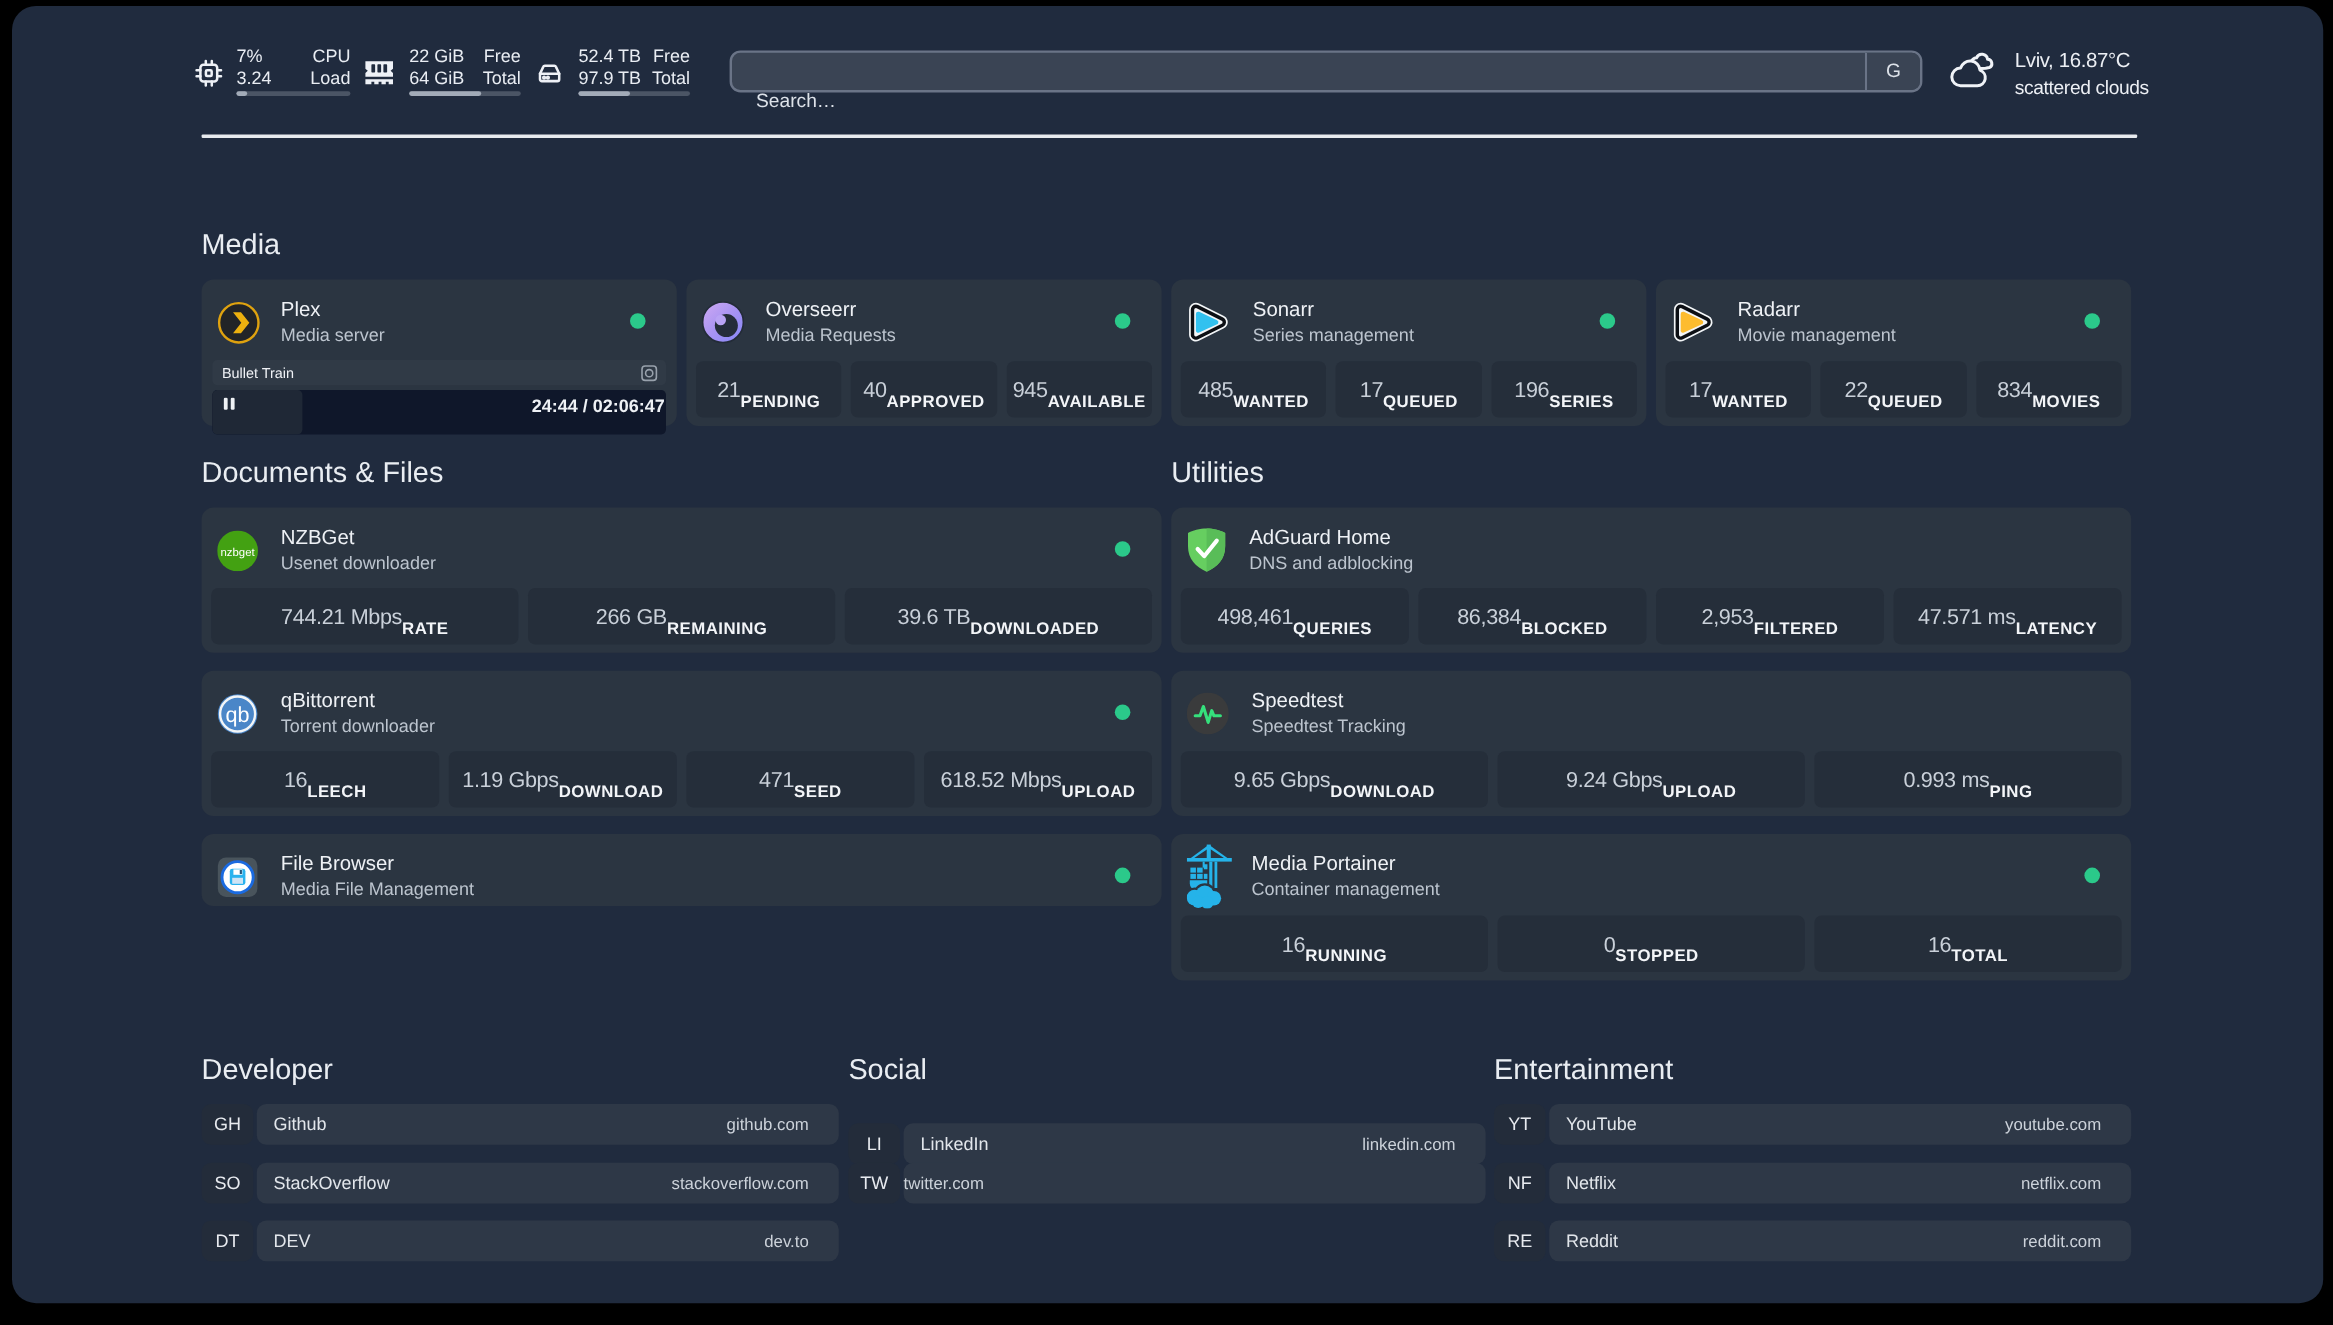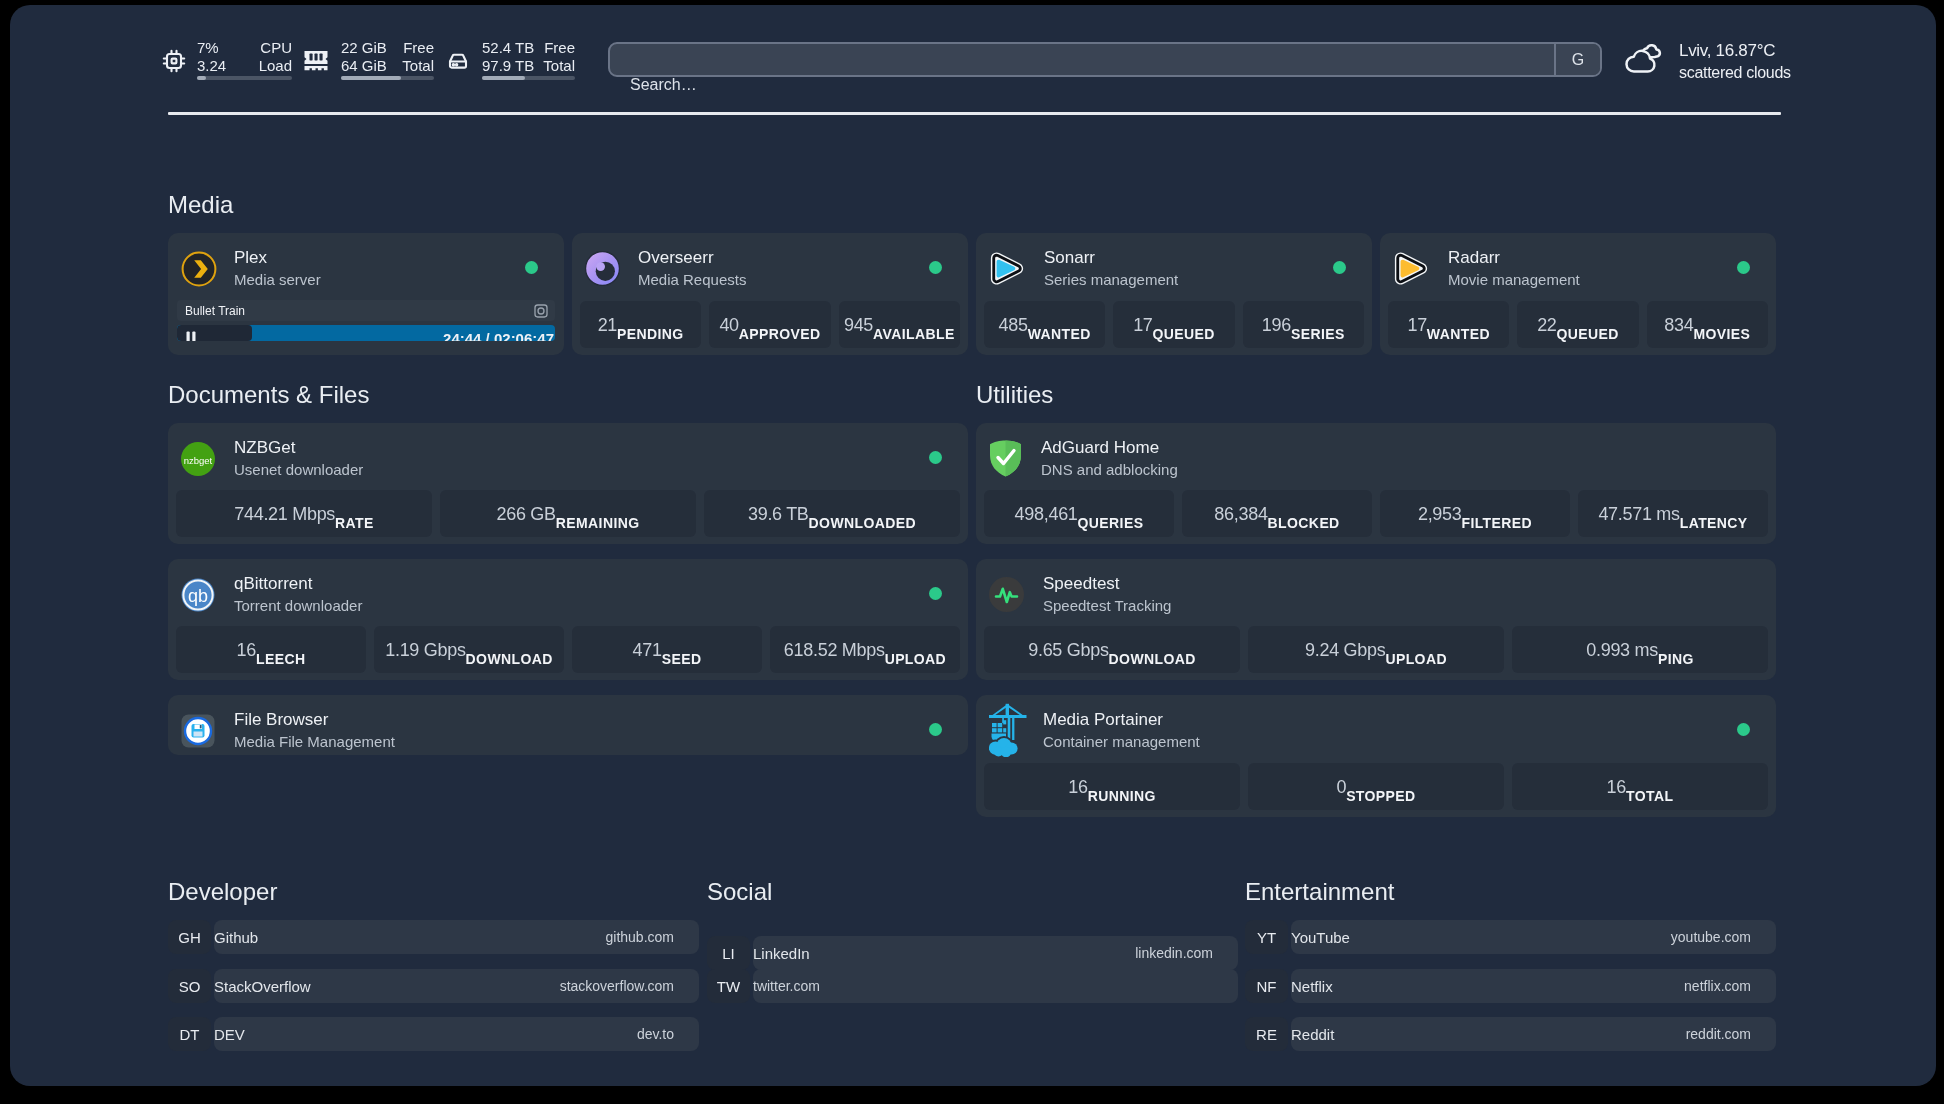--- a/index.html
+++ b/index.html
@@ -37,29 +37,29 @@
 .dot { position:absolute; width:13px; height:13px; border-radius:50%; background:#2bc98a; right:26px; top:28px; }
 .stats { position:absolute; left:8px; right:8px; bottom:7px; display:flex; gap:8px; }
 .box { flex:1; height:47px; background:#252e3a; border-radius:6px; display:flex; flex-direction:row;
   align-items:center; justify-content:center; }
 .num { font-size:18px; color:#c9d0d9; line-height:22px; letter-spacing:-0.3px; }
 .lbl { font-size:14px; font-weight:700; color:#f3f5f8; line-height:17px; letter-spacing:0.4px;margin-top:20px; }
 
 .prow1 { position:absolute; left:9px; right:9px; top:67px; height:21px; background:#303a46; border-radius:4px;
   display:flex; align-items:center; }
 .prow1 .t { font-size:12px; color:#f0f2f6; margin-left:8px; }
-.prow2 { position:absolute; left:9px; right:9px; top:92px; height:16px; background:#0369a1; border-radius:4px; overflow:hidden; }
+.prow2 { position:absolute; left:9px; right:9px; top:92px; height:37px; background:#0f172a; border-radius:4px; overflow:hidden; }
 .played { position:absolute; left:0; top:0; bottom:0; width:75px; background:#1f2836; border-radius:4px; }
 .ptime { position:absolute; right:1px; top:4.5px; font-size:15px; font-weight:700; color:#eef1f5; }
 
 .bm { position:absolute; height:34px; width:531px; display:flex; }
 .bmab { width:43px; flex:none; background:#232c3a; display:flex; align-items:center; justify-content:center;
   font-size:15px; color:#e8ebf0; border-radius:8px; margin-right:3px; }
 .bmbody { flex:1; display:flex; background:#2e3847; border-radius:8px; min-width:0; }
-.bmname { flex:1; display:flex; align-items:center; font-size:15px; color:#e2e6eb; }
+.bmname { flex:1; display:flex; align-items:center; padding-left:14px; font-size:15px; color:#e2e6eb; }
 .bmdom { display:flex; align-items:center; padding-right:25px; font-size:14px; color:#ccd2da; }
 </style>
 </head>
 <body>
 <div id="root">
 <div id="panel"></div>
 
 <svg class="abs" style="left:162px;top:49px" width="24" height="24" viewBox="0 0 24 24" fill="none" stroke="#eef1f6" stroke-width="2.1" stroke-linecap="round">
   <rect x="5" y="5" width="14" height="14" rx="2.5"></rect>
   <rect x="9.6" y="9.6" width="4.8" height="4.8" rx="1"></rect>

